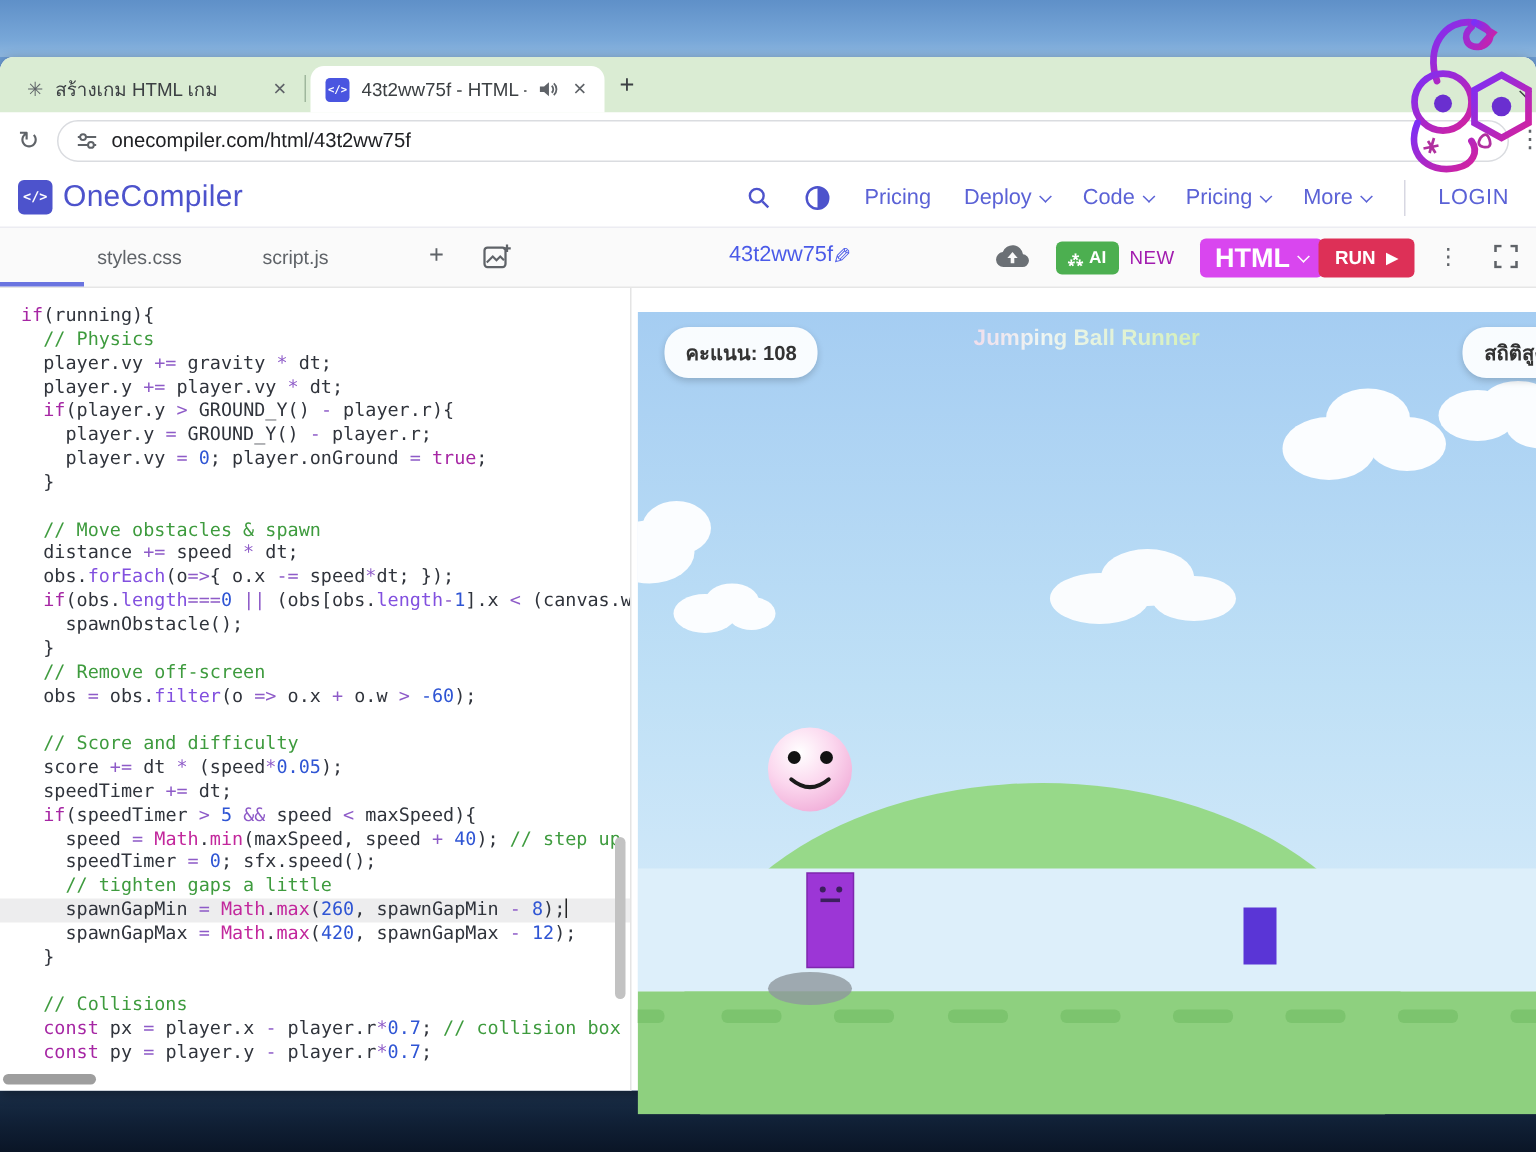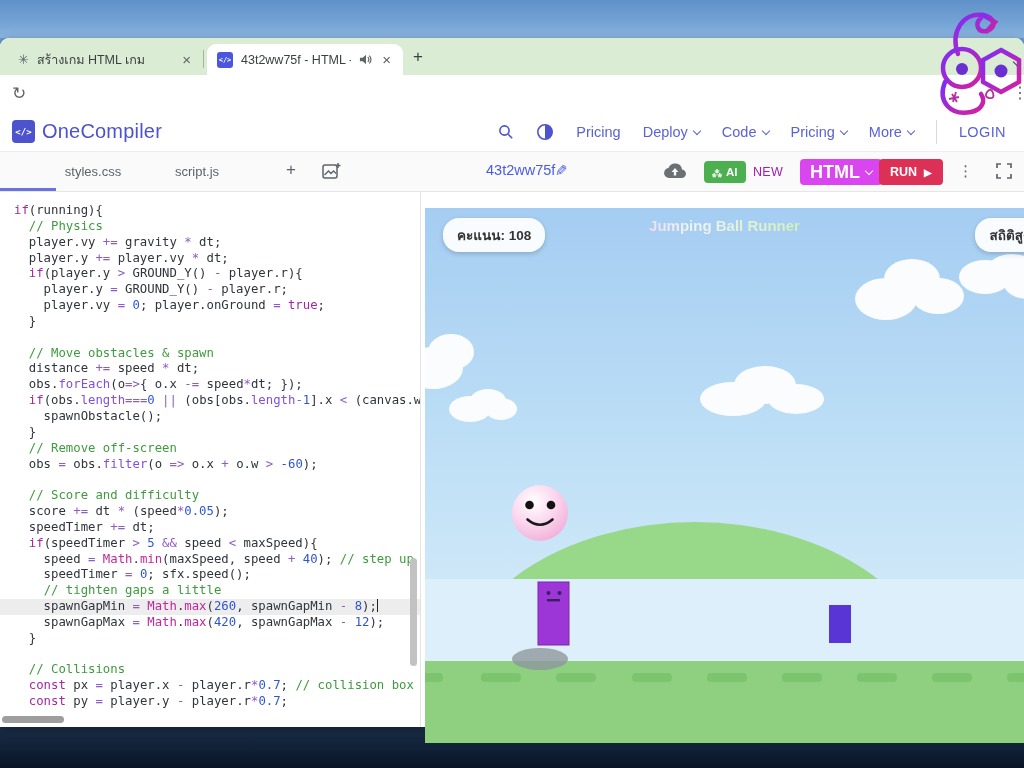--- a/index.html
+++ b/index.html
@@ -127,20 +127,29 @@
           <path d="M11 2.8 a5.6 5.6 0 0 1 0 8.4" stroke="#5f6368" stroke-width="1.3" fill="none"></path>
         </svg>
         <span class="close">×</span>
       </div>
       <div class="newtab-btn">+</div>
       <div class="tabstrip-chevron"><span class="chev" style="color:#3c4043"></span></div>
     </div>
 
     <div class="urlbar">
       <span class="reload">↻</span>
+      <div class="url-pill">
+        <svg width="14" height="14" viewBox="0 0 16 16">
+          <line x1="1" y1="5" x2="15" y2="5" stroke="#5f6368" stroke-width="1.5"></line>
+          <line x1="1" y1="11" x2="15" y2="11" stroke="#5f6368" stroke-width="1.5"></line>
+          <circle cx="5" cy="5" r="2.2" fill="#fff" stroke="#5f6368" stroke-width="1.5"></circle>
+          <circle cx="11" cy="11" r="2.2" fill="#fff" stroke="#5f6368" stroke-width="1.5"></circle>
+        </svg>
+        <span>onecompiler.com/html/43t2ww75f</span>
+      </div>
       <span class="browser-menu">⋮</span>
     </div>
 
     <div class="site-header">
       <div class="brand">
         <span class="brand-mark">&lt;/&gt;</span>
         <span class="brand-name">OneCompiler</span>
       </div>
       <div class="site-nav">
         <svg width="16" height="16" viewBox="0 0 16 16">

